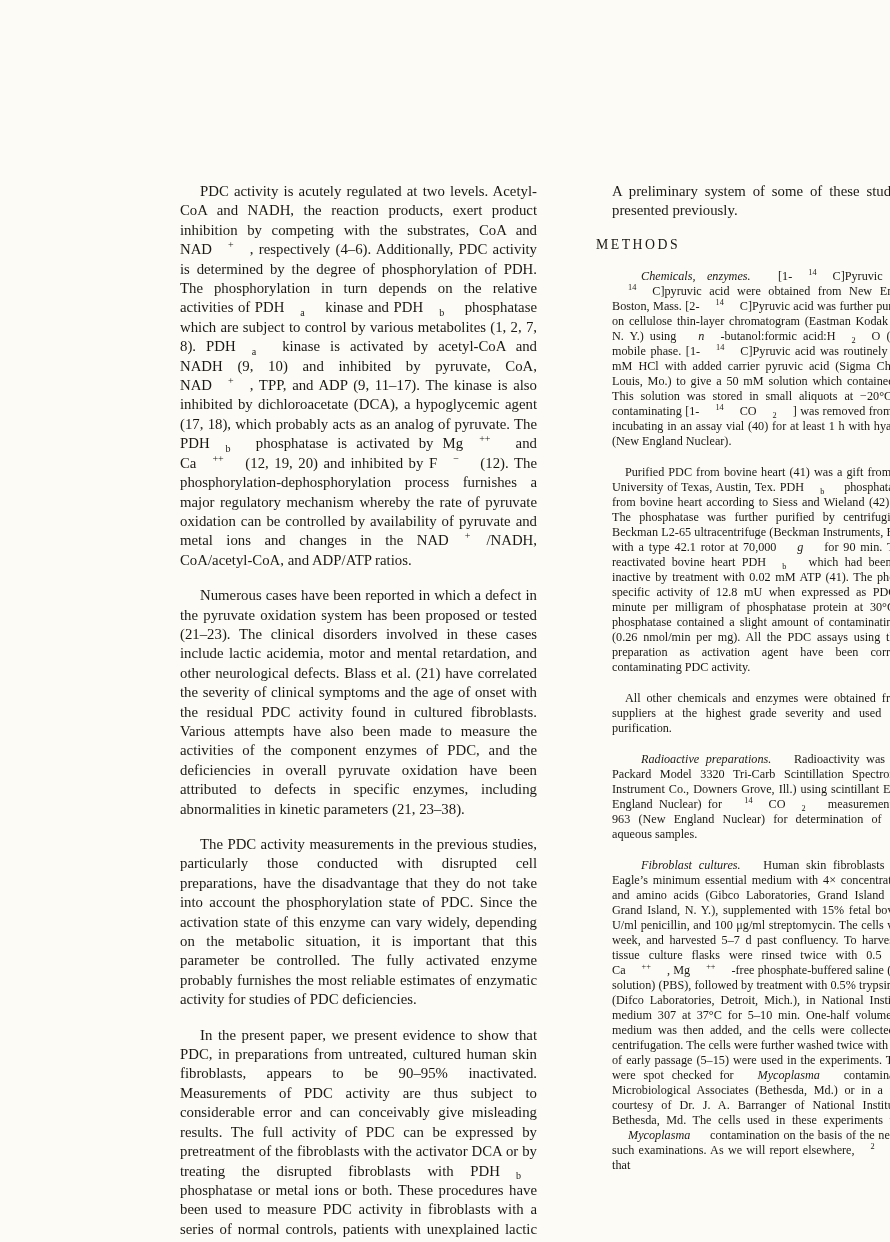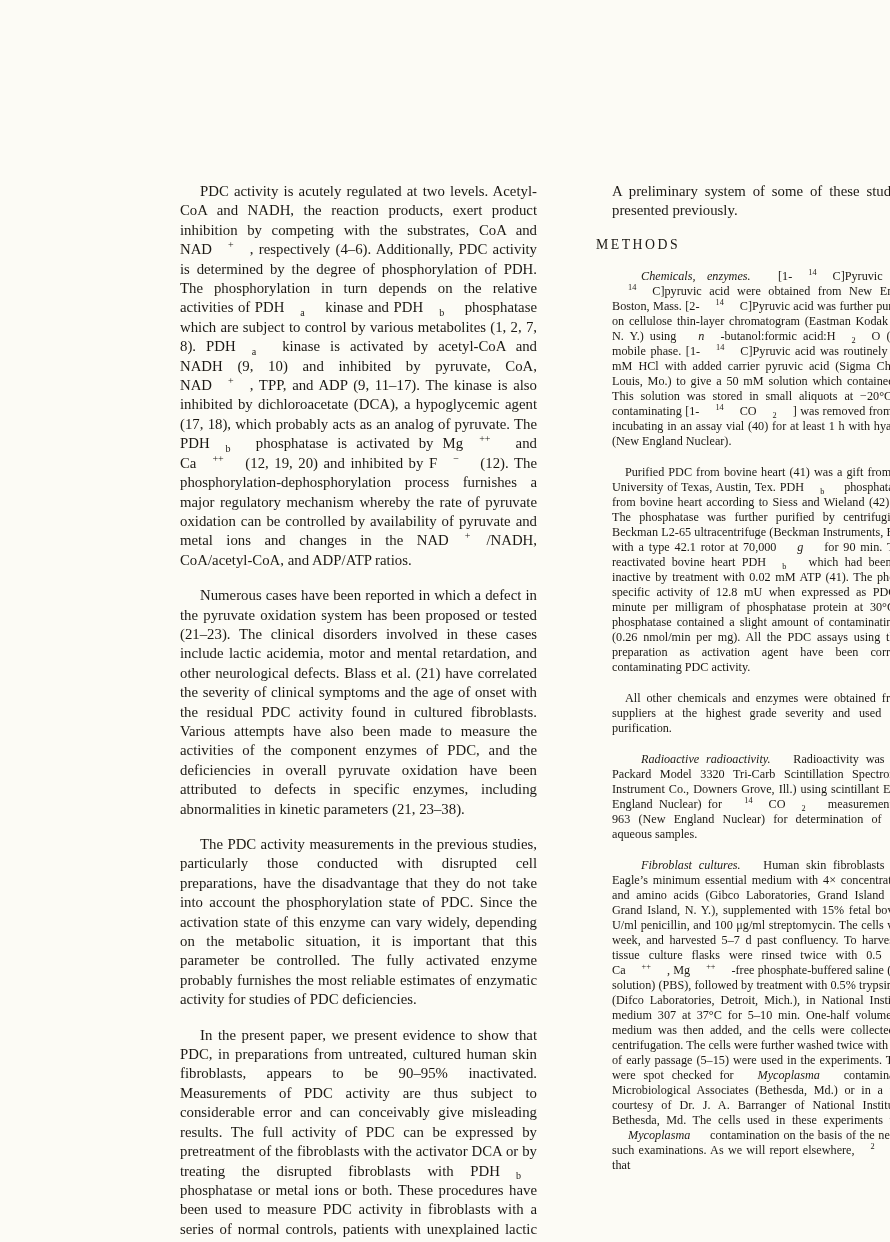--- a/index.html
+++ b/index.html
@@ -84,21 +84,21 @@
       <p class="body-text indent">The PDC activity measurements in the previous studies, particularly those conducted with disrupted cell preparations, have the disadvantage that they do not take into account the phosphorylation state of PDC. Since the activation state of this enzyme can vary widely, depending on the metabolic situation, it is important that this parameter be controlled. The fully activated enzyme probably furnishes the most reliable estimates of enzymatic activity for studies of PDC deficiencies.</p>
       <p class="body-text indent">In the present paper, we present evidence to show that PDC, in preparations from untreated, cultured human skin fibroblasts, appears to be 90–95% inactivated. Measurements of PDC activity are thus subject to considerable error and can conceivably give misleading results. The full activity of PDC can be expressed by pretreatment of the fibroblasts with the activator DCA or by treating the disrupted fibroblasts with PDH<sub>b</sub> phosphatase or metal ions or both. These procedures have been used to measure PDC activity in fibroblasts with a series of normal controls, patients with unexplained lactic acidosis and two cases of PDC deficiency.</p>
     </div>
 
     <div class="col">
       <p class="body-text">A preliminary system of some of these studies has been presented previously.</p>
       <h2 class="methods-heading">METHODS</h2>
       <p class="small indent"><i>Chemicals, enzymes.</i>  [1-<sup>14</sup>C]Pyruvic acid and [2-<sup>14</sup>C]pyruvic acid were obtained from New England Nuclear, Boston, Mass. [2-<sup>14</sup>C]Pyruvic acid was further purified before use on cellulose thin-layer chromatogram (Eastman Kodak Co., Rochester, N. Y.) using <i>n</i>-butanol:formic acid:H<sub>2</sub>O (95:5:10) as the mobile phase. [1-<sup>14</sup>C]Pyruvic acid was routinely dissolved in 30 mM HCl with added carrier pyruvic acid (Sigma Chemical Co., St. Louis, Mo.) to give a 50 mM solution which contained 0.5 μCi/μmol. This solution was stored in small aliquots at −20°C. Prior to use, contaminating [1-<sup>14</sup>CO<sub>2</sub>] was removed from the solution by incubating in an assay vial (40) for at least 1 h with hyamine hydroxide (New England Nuclear).</p>
       <p class="small indent">Purified PDC from bovine heart (41) was a gift from Dr. L. J. Reed, University of Texas, Austin, Tex. PDH<sub>b</sub> phosphatase was purified from bovine heart according to Siess and Wieland (42) through step 5. The phosphatase was further purified by centrifuging twice in a Beckman L2-65 ultracentrifuge (Beckman Instruments, Fullerton, Calif.) with a type 42.1 rotor at 70,000 <i>g</i> for 90 min. This preparation reactivated bovine heart PDH<sub>b</sub> which had been rendered 95% inactive by treatment with 0.02 mM ATP (41). The phosphatase had a specific activity of 12.8 mU when expressed as PDC activated per minute per milligram of phosphatase protein at 30°C. The purified phosphatase contained a slight amount of contaminating PDC activity (0.26 nmol/min per mg). All the PDC assays using this phosphatase preparation as activation agent have been corrected for the contaminating PDC activity.</p>
       <p class="small indent">All other chemicals and enzymes were obtained from commercial suppliers at the highest grade severity and used without further purification.</p>
-      <p class="small indent"><i>Radioactive radioactivity.</i>  Radioactivity was measured on a Packard Model 3320 Tri-Carb Scintillation Spectrometer (Packard Instrument Co., Downers Grove, Ill.) using scintillant Econofluor (New England Nuclear) for <sup>14</sup>CO<sub>2</sub> measurements and Formula 963 (New England Nuclear) for determination of radioactivity in aqueous samples.</p>
+      <p class="small indent"><i>Radioactive preparations.</i>  Radioactivity was measured on a Packard Model 3320 Tri-Carb Scintillation Spectrometer (Packard Instrument Co., Downers Grove, Ill.) using scintillant Econofluor (New England Nuclear) for <sup>14</sup>CO<sub>2</sub> measurements and Formula 963 (New England Nuclear) for determination of radioactivity in aqueous samples.</p>
       <p class="small indent"><i>Fibroblast cultures.</i>  Human skin fibroblasts were grown in Eagle’s minimum essential medium with 4× concentration of vitamins and amino acids (Gibco Laboratories, Grand Island Biological Co., Grand Island, N. Y.), supplemented with 15% fetal bovine serum, 100 U/ml penicillin, and 100 μg/ml streptomycin. The cells were fed twice a week, and harvested 5–7 d past confluency. To harvest the cells, the tissue culture flasks were rinsed twice with 0.5 mM EGTA in Ca<sup>++</sup>, Mg<sup>++</sup>-free phosphate-buffered saline (Dulbecco’s “A” solution) (PBS), followed by treatment with 0.5% trypsin (trypsin 1:250) (Difco Laboratories, Detroit, Mich.), in National Institutes of Health medium 307 at 37°C for 5–10 min. One-half volume of the growth medium was then added, and the cells were collected by low-speed centrifugation. The cells were further washed twice with PBS. Only cells of early passage (5–15) were used in the experiments. The cell cultures were spot checked for <i>Mycoplasma</i> contamination either by Microbiological Associates (Bethesda, Md.) or in a few cases as a courtesy of Dr. J. A. Barranger of National Institutes of Health, Bethesda, Md. The cells used in these experiments were free from <i>Mycoplasma</i> contamination on the basis of the negative results of such examinations. As we will report elsewhere,<sup>2</sup> we have found that</p>
     </div>
 
   </div>
 
   <div class="footer">
     <span class="page-number">1464</span>
     <span class="footer-authors">K-F. R. Sheu, C-W. C. Hu, and M. F. Utter</span>
   </div>
 </div>

